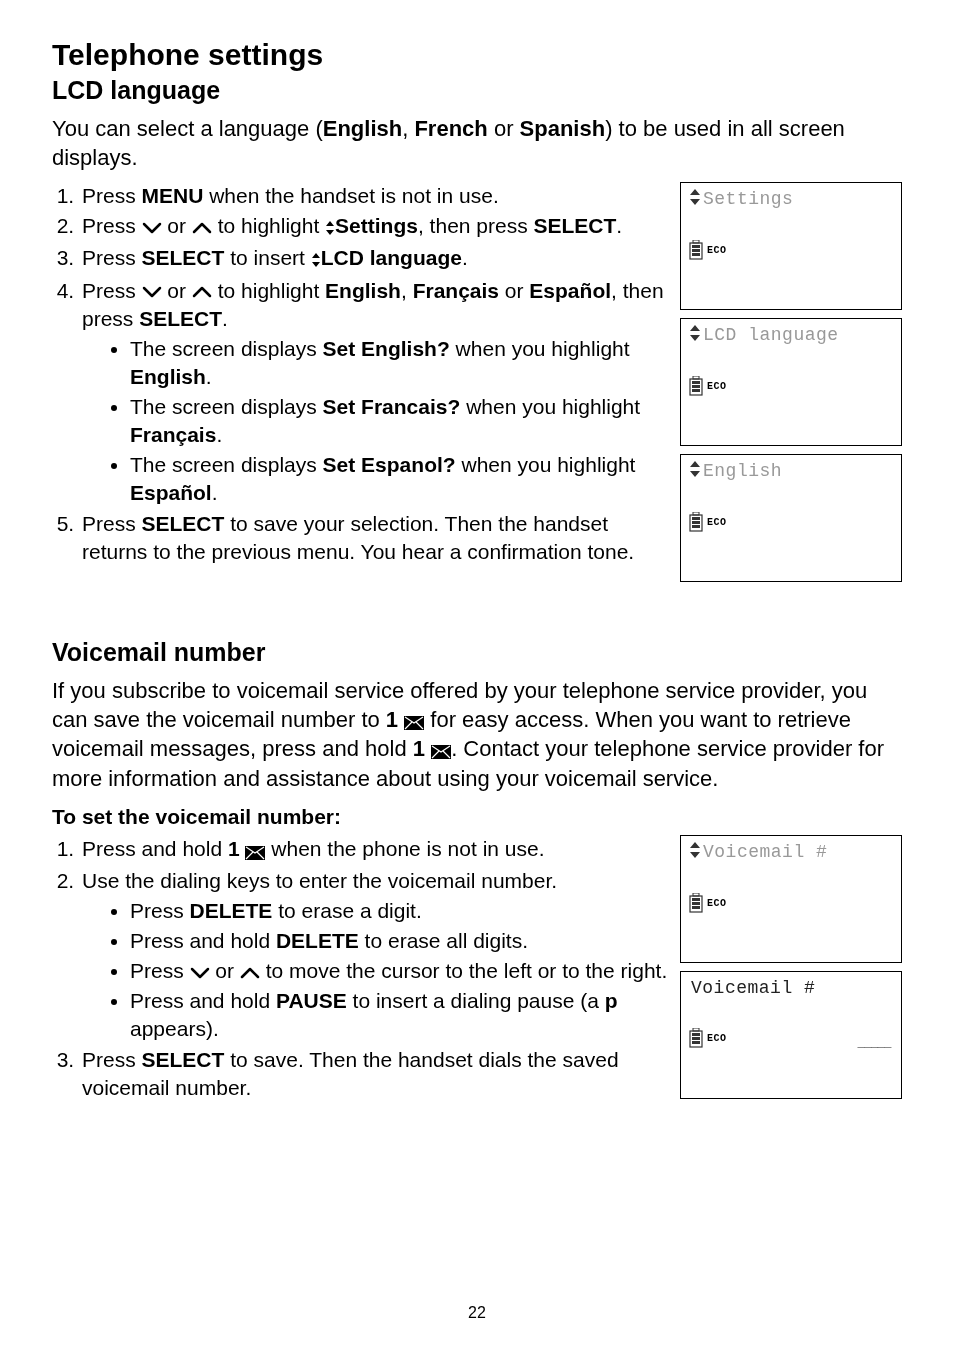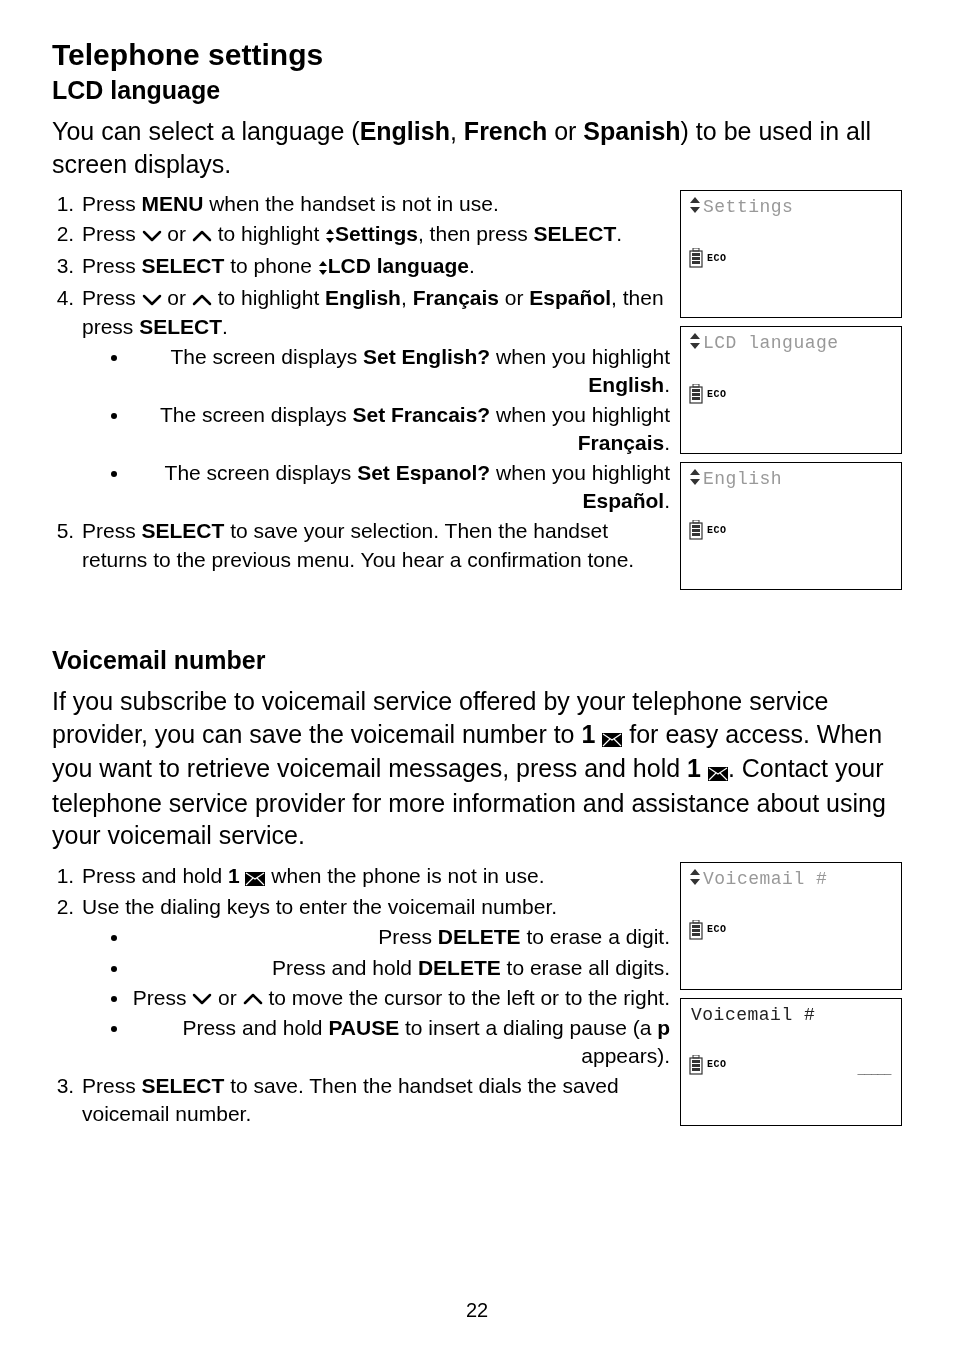--- a/index.html
+++ b/index.html
@@ -24,39 +24,38 @@
   h2 {
     font-size: 25px;
     font-weight: bold;
     margin: 0 0 10px 0;
   }
   h2.vm {
     margin-top: 40px;
     margin-bottom: 10px;
   }
   p.body {
-    font-size: 25px;
+    font-size: 22px;
     margin: 0 0 10px 0;
     line-height: 1.3;
   }
   ol.steps {
     font-size: 21px;
     margin: 0;
     padding-left: 28px;
     line-height: 1.34;
   }
   ol.steps > li {
     margin-bottom: 2px;
     padding-left: 2px;
   }
   ol.steps ul {
     list-style: disc;
     padding-left: 48px;
     margin: 2px 0 2px 0;
-    text-align: right;
   }
   ol.steps ul li {
     margin-bottom: 2px;
   }
   .b { font-weight: bold; }
   .u { }
   .chev { font-size: 18px; display:inline-block; vertical-align: middle; }
   .envicon {
     display:inline-block;
     vertical-align: middle;
@@ -120,21 +119,21 @@
     font-size: 21px;
     font-weight: bold;
     margin: 12px 0 6px 0;
   }
   .pagefoot {
     position: absolute;
     bottom: 32px;
     left: 0;
     right: 0;
     text-align: center;
-    font-size: 20px;
+    font-size: 16px;
   }
   .clear { clear: both; }
 </style>
 </head>
 <body>
 
 <div class="page">
 
   <h1>Telephone settings</h1>
   <h2>LCD language</h2>
@@ -219,21 +218,21 @@
     <li>
       <span>Press </span><span class="chev"><svg width="20" height="12" viewBox="0 0 20 12">
             <path d="M2 2 L10 10 L18 2" stroke="#000" stroke-width="2.5" fill="none" stroke-linecap="round" stroke-linejoin="round"></path>
           </svg></span><span> or </span><span class="chev"><svg width="20" height="12" viewBox="0 0 20 12">
             <path d="M2 10 L10 2 L18 10" stroke="#000" stroke-width="2.5" fill="none" stroke-linecap="round" stroke-linejoin="round"></path>
           </svg></span><span> to highlight </span><span class="updown"><svg width="10" height="14" viewBox="0 0 10 14">
             <path d="M5 0 L9 5 L1 5 Z M5 14 L1 9 L9 9 Z" fill="#000"></path>
           </svg></span><span class="b">Settings</span><span>, then press </span><span class="b">SELECT</span><span>.</span>
     </li>
     <li>
-      <span>Press </span><span class="b">SELECT</span><span> to phone </span><span class="updown"><svg width="10" height="14" viewBox="0 0 10 14">
+      <span>Press </span><span class="b">SELECT</span><span> to insert </span><span class="updown"><svg width="10" height="14" viewBox="0 0 10 14">
             <path d="M5 0 L9 5 L1 5 Z M5 14 L1 9 L9 9 Z" fill="#000"></path>
           </svg></span><span class="b">LCD language</span><span>.</span>
     </li>
     <li>
       <span>Press </span><span class="chev"><svg width="20" height="12" viewBox="0 0 20 12">
             <path d="M2 2 L10 10 L18 2" stroke="#000" stroke-width="2.5" fill="none" stroke-linecap="round" stroke-linejoin="round"></path>
           </svg></span><span> or </span><span class="chev"><svg width="20" height="12" viewBox="0 0 20 12">
             <path d="M2 10 L10 2 L18 10" stroke="#000" stroke-width="2.5" fill="none" stroke-linecap="round" stroke-linejoin="round"></path>
           </svg></span><span> to highlight </span><span class="b">English</span><span>, </span><span class="b">Français</span><span> or </span><span class="b">Español</span><span>, then press </span><span class="b">SELECT</span><span>.</span>
       <ul>
@@ -256,20 +255,21 @@
           <rect x="0" y="0" width="20" height="14" fill="#000"></rect>
           <path d="M1 1 L10 7 L19 1" stroke="#fff" stroke-width="1.2" fill="none"></path>
           <path d="M1 13 L8 6 M19 13 L12 6" stroke="#fff" stroke-width="1.2"></path>
         </svg></span><span> for easy access. When you want to retrieve voicemail messages, </span><span class="u">press and hold</span><span> </span><span class="b">1</span>&nbsp;<span class="envicon"><svg width="20" height="14" viewBox="0 0 20 14">
           <rect x="0" y="0" width="20" height="14" fill="#000"></rect>
           <path d="M1 1 L10 7 L19 1" stroke="#fff" stroke-width="1.2" fill="none"></path>
           <path d="M1 13 L8 6 M19 13 L12 6" stroke="#fff" stroke-width="1.2"></path>
         </svg></span><span>. Contact your telephone service provider for more information and assistance about using your voicemail service.</span>
   </p>
 
+  <div class="subheading">To set the voicemail number:</div>
 
   <div class="lcd-col">
     <div class="lcd">
       <div class="lcd-line1">
         <span class="lcd-arrows">
           <svg width="12" height="16" viewBox="0 0 12 16">
               <path d="M6 0 L11 6 L1 6 Z M6 16 L1 10 L11 10 Z" fill="#333"></path>
             </svg>
         </span>
         <span class="lcd-label">Voicemail #</span>

